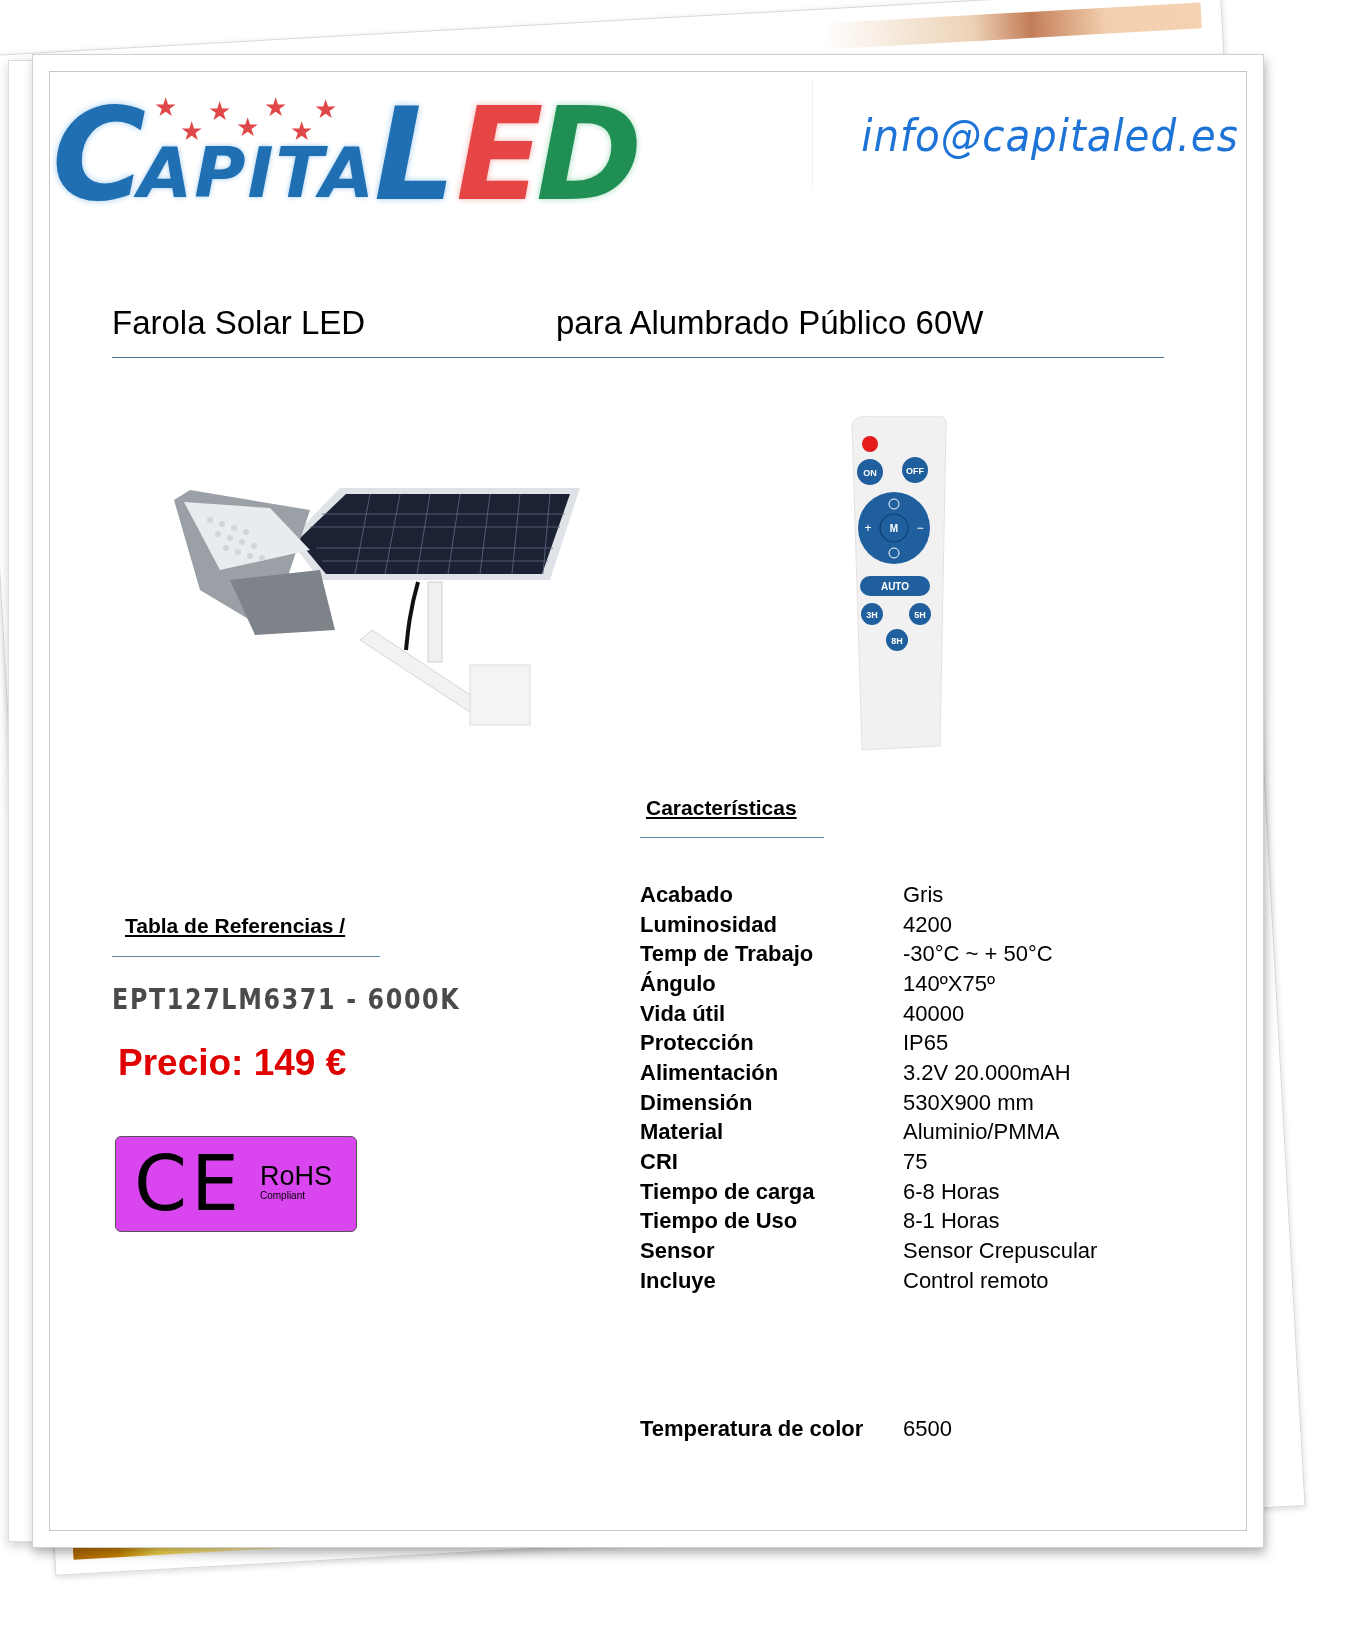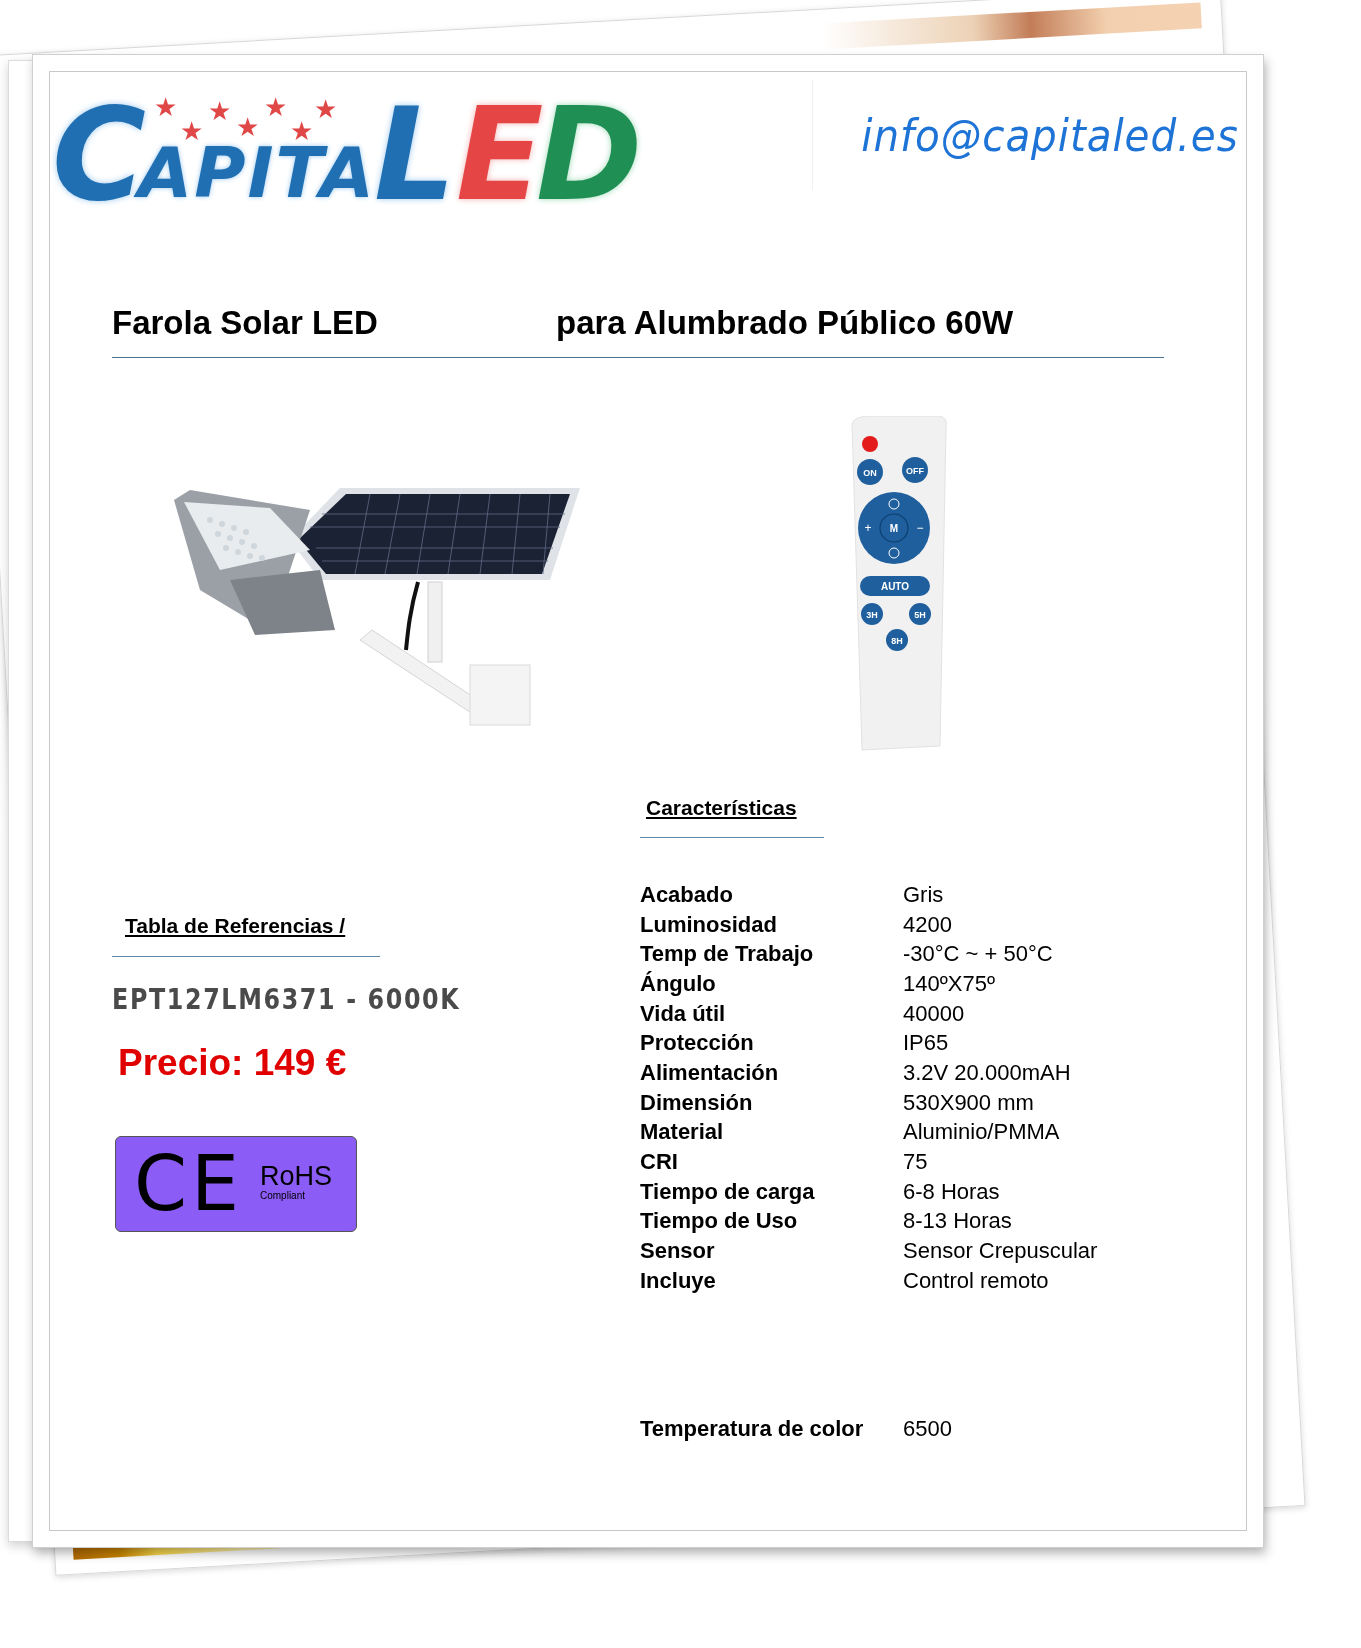--- a/index.html
+++ b/index.html
@@ -49,40 +49,40 @@
   .logo .star { position: absolute; color: #e04848; font-size: 26px; line-height: 26px; }
   .email {
     position: absolute; left: 762px; top: 8px; width: 434px; height: 110px;
     font-family: "DejaVu Sans", sans-serif; font-style: italic; font-size: 44px; color: #1e73d6;
     display: flex; align-items: center; justify-content: flex-end; padding-right: 8px; box-sizing: border-box;
     letter-spacing: 1px; transform: scaleX(0.92); transform-origin: right center;
   }
   .email-sep { position: absolute; left: 762px; top: 8px; width: 1px; height: 110px; background: #f1f1f1; }
   
   .title-left, .title-right {
-    position: absolute; top: 232px; font-size: 33px; font-weight: bold; color: #000;
+    position: absolute; top: 232px; font-size: 33px; font-weight: normal; color: #000;
   }
   .title-left { left: 62px; }
   .title-right { left: 506px; }
   .title-rule { position: absolute; left: 62px; top: 285px; width: 1052px; height: 1px; background: #4e7390; }
   
   .product-img { position: absolute; left: 110px; top: 398px; width: 430px; height: 260px; }
   
   .remote-img { position: absolute; left: 790px; top: 344px; width: 110px; height: 340px; }
   
   .section-title { position: absolute; font-size: 21px; font-weight: bold; color: #000; text-decoration: underline; }
   .section-rule { position: absolute; height: 1px; background: #5e8aa8; }
   .ref-code {
     position: absolute; left: 62px; top: 910px; font-family: "DejaVu Sans", sans-serif; font-weight: bold;
     font-size: 29px; color: #4a4a4a; letter-spacing: 2px; transform: scaleX(0.82); transform-origin: left center;
   }
   .price { position: absolute; left: 68px; top: 970px; font-size: 37px; font-weight: bold; color: #e00000; }
   .cert-box {
     position: absolute; left: 65px; top: 1064px; width: 240px; height: 94px;
-    border: 1px solid #555; border-radius: 6px; background: #8b5cf6;
+    border: 1px solid #555; border-radius: 6px; background: #d946ef;
   }
   .cert-ce { position: absolute; left: 18px; top: 4px; font-family: "DejaVu Sans", sans-serif; font-size: 76px; line-height: 86px; color: #000; letter-spacing: 4px; }
   .rohs { position: absolute; left: 144px; top: 26px; }
   .rohs .t1 { font-size: 27px; color: #000; line-height: 26px; display: block; }
   .rohs .t2 { font-size: 10px; color: #000; display: block; line-height: 14px; }
   
   .specs { position: absolute; left: 590px; top: 808px; }
   .spec-row { display: flex; height: 29.7px; align-items: center; }
   .spec-label { width: 263px; font-weight: bold; font-size: 22px; color: #000; }
   .spec-value { font-size: 22px; color: #000; }
@@ -249,21 +249,21 @@
       <div class="spec-row">
           <span class="spec-label">CRI</span>
           <span class="spec-value">75</span>
         </div>
       <div class="spec-row">
           <span class="spec-label">Tiempo de carga</span>
           <span class="spec-value">6-8 Horas</span>
         </div>
       <div class="spec-row">
           <span class="spec-label">Tiempo de Uso</span>
-          <span class="spec-value">8-13 Horas</span>
+          <span class="spec-value">8-1 Horas</span>
         </div>
       <div class="spec-row">
           <span class="spec-label">Sensor</span>
           <span class="spec-value">Sensor Crepuscular</span>
         </div>
       <div class="spec-row">
           <span class="spec-label">Incluye</span>
           <span class="spec-value">Control remoto</span>
         </div>
     </div>

